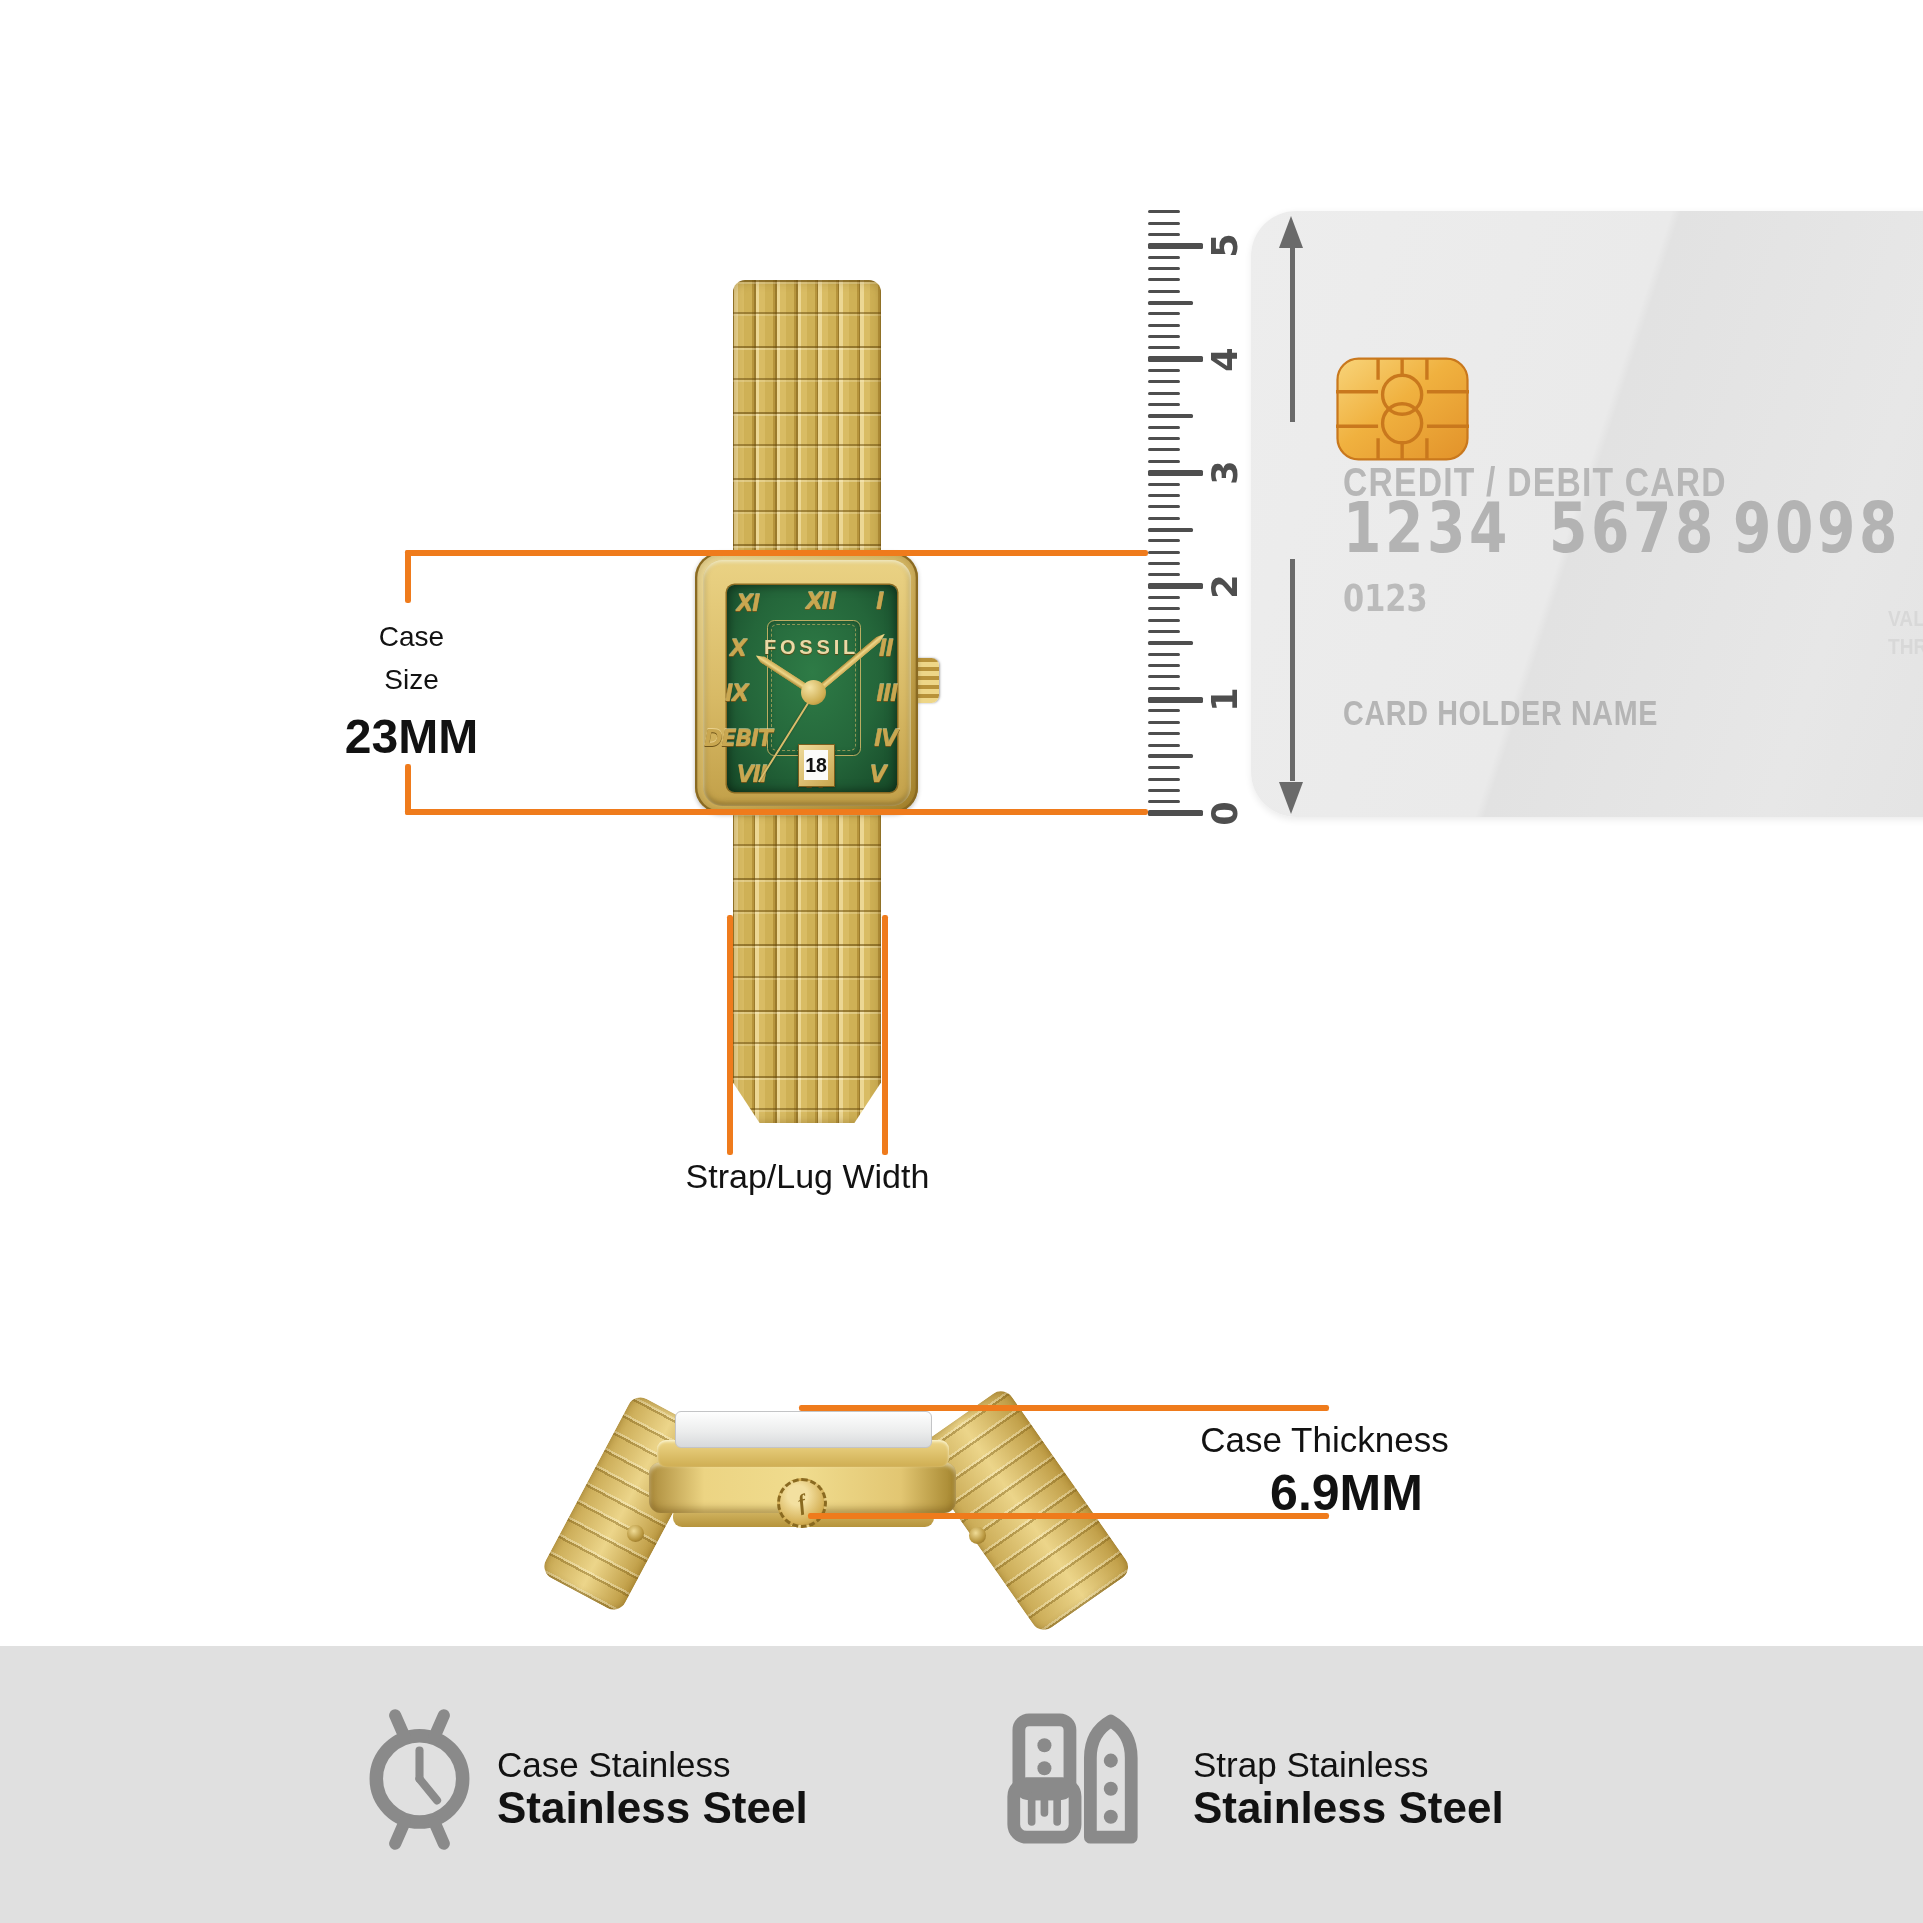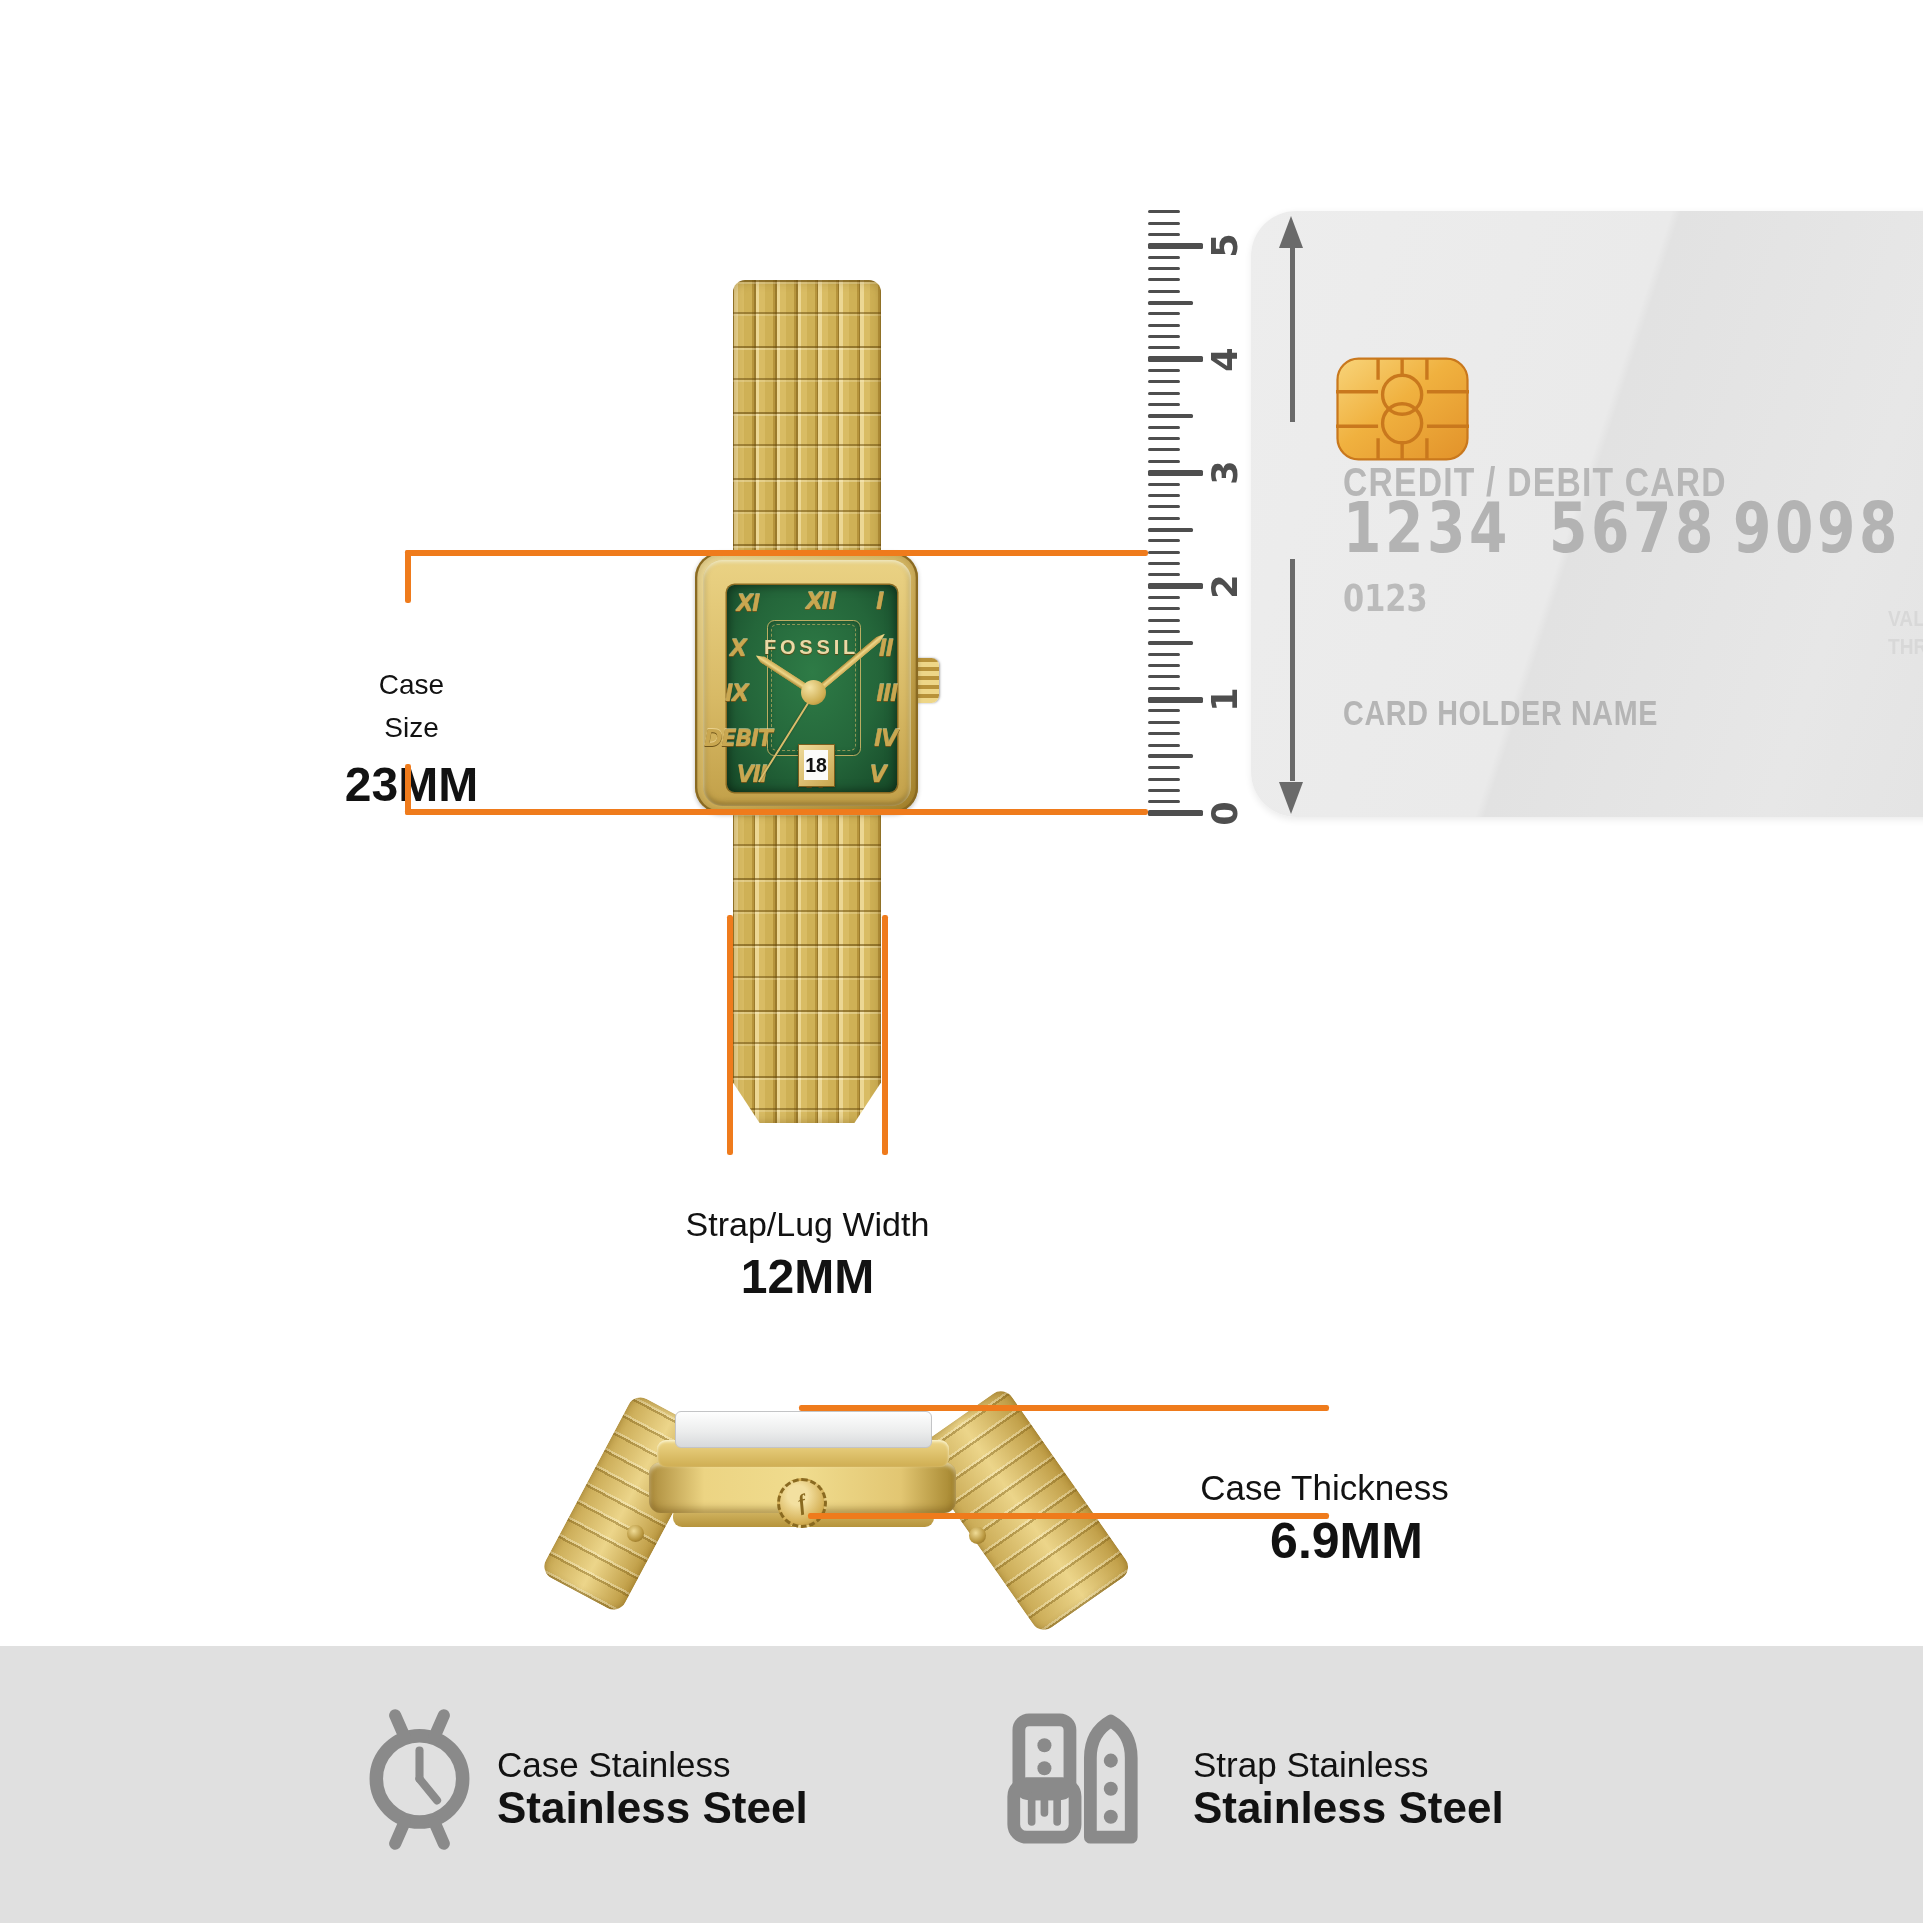--- a/index.html
+++ b/index.html
@@ -51,21 +51,21 @@
     background:linear-gradient(135deg,#efdb9a,#c8a64e);border:0.8px solid #7c5e1c;
     box-shadow:0 0.8px 2.3px rgba(0,0,0,.4);display:flex;align-items:center;justify-content:center;}
   .date-inner{width:24px;height:30px;background:#fbfbf9;display:flex;align-items:center;justify-content:center;
     font-size:19.5px;font-weight:bold;color:#111;}
   .crown-front{position:absolute;left:915px;top:658px;width:24px;height:45px;z-index:9;
     border-radius:0 7.5px 7.5px 0;
     background:repeating-linear-gradient(180deg,#b8923a 0 4.5px,#eed688 4.5px 9px);
     box-shadow:0.8px 0 2.3px rgba(0,0,0,.35);}
 
   
-  .lbl{position:absolute;text-align:center;color:#121212;margin-top:48px;}
+  .lbl{position:absolute;text-align:center;color:#121212;}
   .lbl.small{font-size:28px;}
   .lbl.mid{font-size:34px;}
   .lbl.big{font-size:48px;font-weight:bold;}
   .lbl.thick-label{font-size:35px;}
   .lbl.thick-value{font-size:50px;font-weight:bold;}
 
   
   .tick{position:absolute;background:#4e4e4e;border-radius:1.5px;}
   .ruler-num{position:absolute;width:45px;height:45px;display:flex;align-items:center;justify-content:center;
     transform:rotate(-90deg);font-size:35px;font-weight:bold;color:#4e4e4e;
@@ -167,21 +167,20 @@
   <div class="oline" style="left:405px;top:550px;width:6px;height:53px"></div>
   <div class="oline" style="left:405px;top:764px;width:6px;height:51px"></div>
 
   <div class="lbl small" style="left:323px;top:621px;width:177px">Case</div>
   <div class="lbl small" style="left:323px;top:664px;width:177px">Size</div>
   <div class="lbl big" style="left:323px;top:709px;width:177px">23MM</div>
 
   <div class="oline" style="left:727px;top:915px;width:6px;height:240px"></div>
   <div class="oline" style="left:882px;top:915px;width:6px;height:240px"></div>
   <div class="lbl mid" style="left:646px;top:1157px;width:323px">Strap/Lug Width</div>
-  <div class="lbl big" style="left:646px;top:1201px;width:323px">12MM</div>
 
   <div id="ruler">
       <div class="tick" style="left: 1148px; top: 810px; width: 55px; height: 6px;"></div>
       <div class="ruler-num" style="left: 1202px; top: 791px;">0</div>
       <div class="tick" style="left: 1148px; top: 800px; width: 32px; height: 3px;"></div>
       <div class="tick" style="left: 1148px; top: 789px; width: 32px; height: 3px;"></div>
       <div class="tick" style="left: 1148px; top: 778px; width: 32px; height: 3px;"></div>
       <div class="tick" style="left: 1148px; top: 766px; width: 32px; height: 3px;"></div>
       <div class="tick" style="left: 1148px; top: 754px; width: 45px; height: 3.8px;"></div>
       <div class="tick" style="left: 1148px; top: 744px; width: 32px; height: 3px;"></div>

